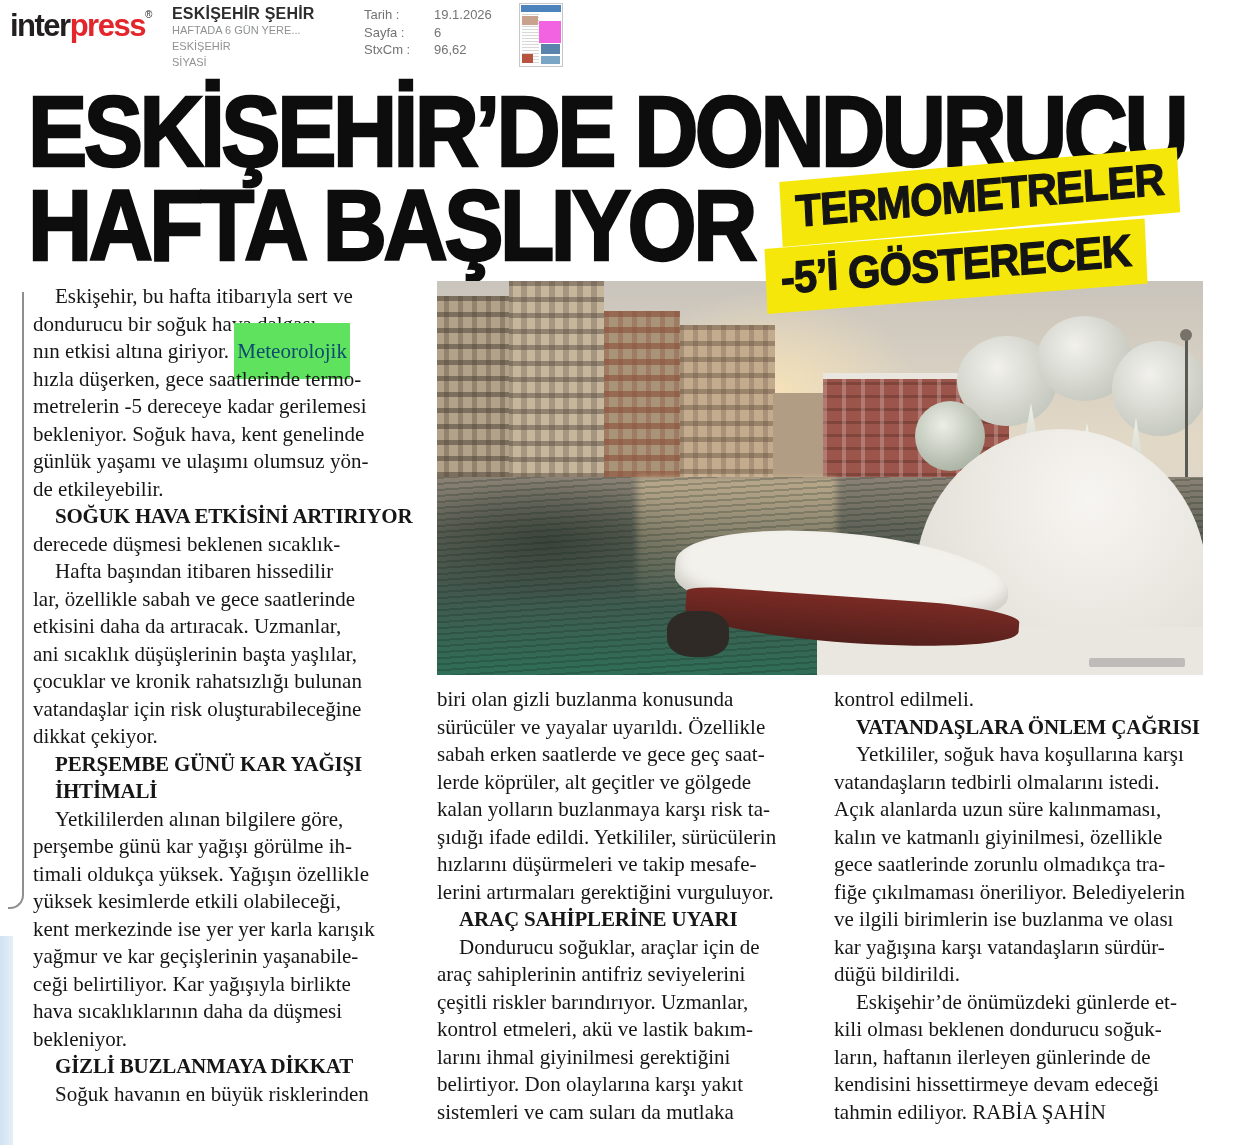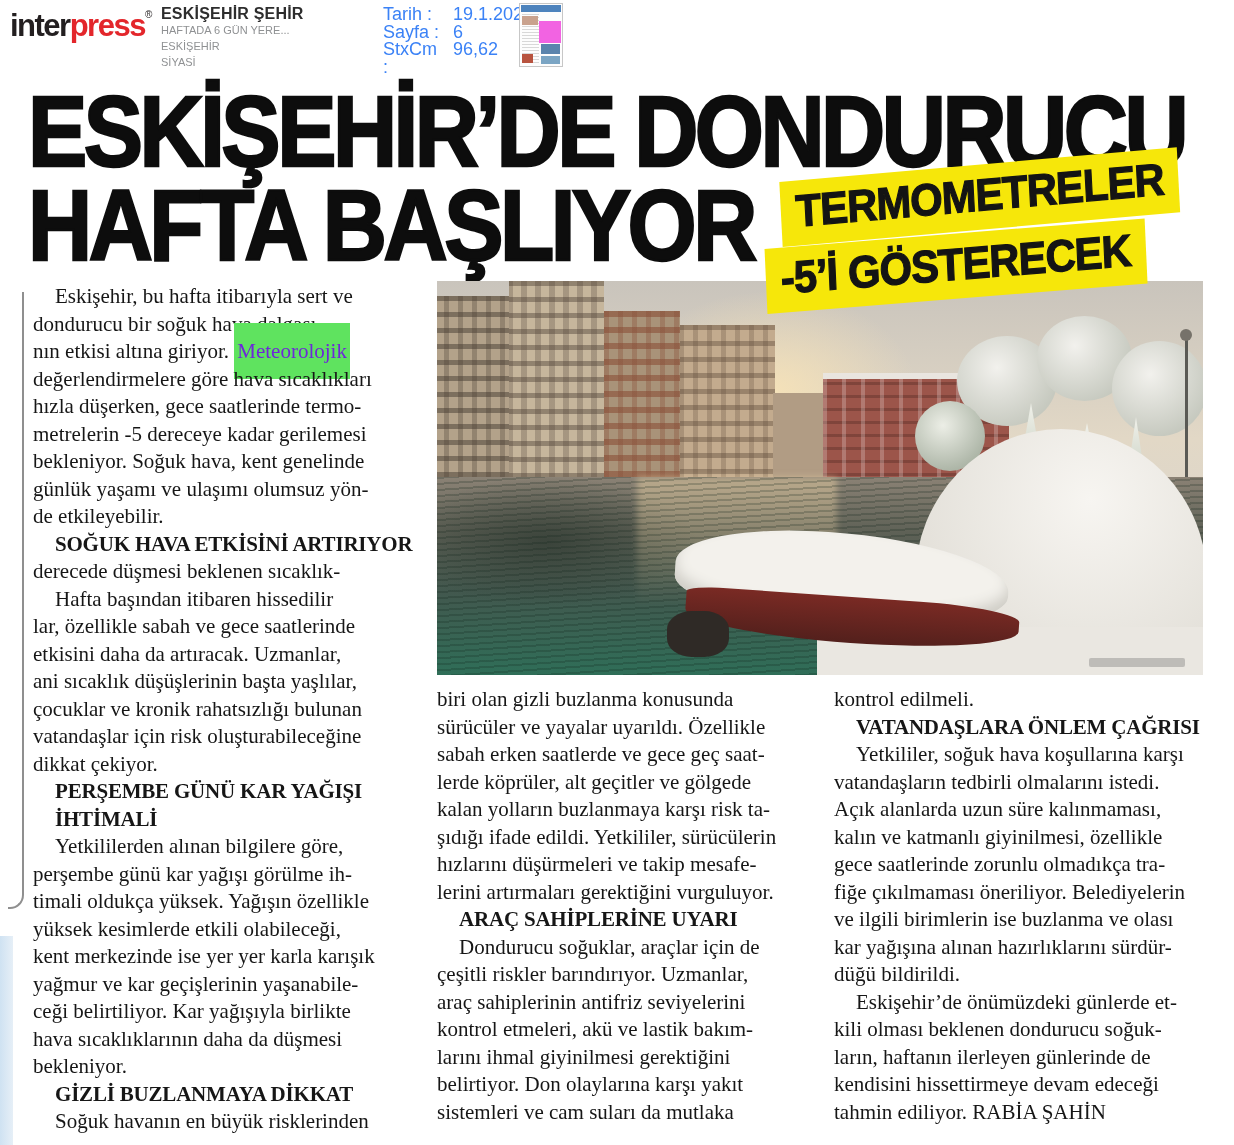--- a/index.html
+++ b/index.html
@@ -3,24 +3,24 @@
 <meta charset="utf-8">
 <style>
   html,body{margin:0;padding:0;background:#ffffff;}
   #page{position:relative;width:1234px;height:1145px;background:#fff;overflow:hidden;
         font-family:"Liberation Sans",sans-serif;color:#1a1a1a;}
 
   
   .logo{position:absolute;left:10px;top:8px;font-size:31px;font-weight:bold;letter-spacing:-1.5px;color:#231f20;}
   .logo .red{color:#e3262b;}
   .logo sup{font-size:10px;font-weight:normal;vertical-align:18px;letter-spacing:0;}
-  .pub{position:absolute;left:161px;top:6px;line-height:16px;}
+  .pub{position:absolute;left:172px;top:6px;line-height:16px;}
   .pub-name{font-size:16px;font-weight:bold;color:#2d2d2d;letter-spacing:.2px;}
   .pub-sub{font-size:11px;color:#8f9193;}
-  .meta{position:absolute;left:383px;top:6px;font-size:18px;color:#3b82f6;line-height:17.5px;}
+  .meta{position:absolute;left:364px;top:6px;font-size:13px;color:#737373;line-height:17.5px;}
   .meta-row{display:flex;}
   .meta-label{width:58px;}
   .meta-value{padding-left:12px;}
   .thumb{position:absolute;left:519px;top:3px;width:42px;height:62px;background:#fdfdfd;border:1px solid #c7c7c7;}
   .thumb-mast{position:absolute;left:1px;top:1px;right:1px;height:7px;background:#4d83bd;}
   .thumb-lines{position:absolute;left:2px;top:10px;width:17px;bottom:2px;
      background:repeating-linear-gradient(180deg,#d8d8d8 0 1px,transparent 1px 3px);}
   .thumb-pink{position:absolute;right:1px;top:17px;width:22px;height:22px;}
   .thumb-img1{position:absolute;left:2px;top:12px;width:16px;height:9px;background:#c9a28e;}
   .thumb-img2{position:absolute;right:2px;bottom:12px;width:19px;height:10px;background:#5b84ad;}
@@ -47,21 +47,21 @@
      background:linear-gradient(90deg,#cfe2f2,#e6eff7);}
 
   
   .col{position:absolute;font-family:"Liberation Serif",serif;font-size:21px;line-height:27.5px;color:#161616;}
   .col1{left:33px;top:283px;width:402px;}
   .col2{left:437px;top:686px;width:388px;}
   .col3{left:834px;top:686px;width:382px;}
   .subhead{font-weight:bold;padding-left:22px;letter-spacing:-.2px;}
   .line{white-space:nowrap;}
   .indent{padding-left:22px;}
-  .hl{padding:16px 3px;color:#6d28d9;}
+  .hl{padding:16px 3px;color:#0c4a6e;}
 
   
   .photo{position:absolute;left:437px;top:281px;width:766px;height:394px;overflow:hidden;
      background:linear-gradient(180deg,#c9c4bc 0%,#e2d8c6 40%,#ddd6ca 60%);z-index:1;}
   .photo *{position:absolute;}
   .sun-glow{left:190px;top:10px;width:290px;height:200px;border-radius:50%;
      background:radial-gradient(closest-side,rgba(246,226,184,.95),rgba(246,226,184,0));}
   .bld{background-size:14px 16px;}
   .bld-a{left:-6px;top:15px;width:78px;height:218px;background-color:#b3a28a;
      background-image:repeating-linear-gradient(180deg,rgba(70,60,50,.5) 0 5px,transparent 5px 16px),
@@ -198,21 +198,20 @@
 
   <div class="vrule"></div>
   <div class="vhook"></div>
   <div class="bluestrip"></div>
 
   <div class="col col1">
       <div class="para">
         <div class="line indent">Eskişehir, bu hafta itibarıyla sert ve</div>
         <div class="line">dondurucu bir soğuk hava dalgası-</div>
         <div class="line">nın etkisi altına giriyor. <span class="hl" style="background: rgb(95, 227, 95);">Meteorolojik</span></div>
-        <div class="line">değerlendirmelere göre hava sıcaklıkları</div>
         <div class="line">hızla düşerken, gece saatlerinde termo-</div>
         <div class="line">metrelerin -5 dereceye kadar gerilemesi</div>
         <div class="line">bekleniyor. Soğuk hava, kent genelinde</div>
         <div class="line">günlük yaşamı ve ulaşımı olumsuz yön-</div>
         <div class="line">de etkileyebilir.</div>
       </div>
       <div class="subhead">
         <div class="line">SOĞUK HAVA ETKİSİNİ ARTIRIYOR</div>
       </div>
       <div class="para">
@@ -256,22 +255,22 @@
         <div class="line">kalan yolların buzlanmaya karşı risk ta-</div>
         <div class="line">şıdığı ifade edildi. Yetkililer, sürücülerin</div>
         <div class="line">hızlarını düşürmeleri ve takip mesafe-</div>
         <div class="line">lerini artırmaları gerektiğini vurguluyor.</div>
       </div>
       <div class="subhead">
         <div class="line">ARAÇ SAHİPLERİNE UYARI</div>
       </div>
       <div class="para">
         <div class="line indent">Dondurucu soğuklar, araçlar için de</div>
+        <div class="line">araç sahiplerinin antifriz seviyelerini</div>
         <div class="line">çeşitli riskler barındırıyor. Uzmanlar,</div>
-        <div class="line">araç sahiplerinin antifriz seviyelerini</div>
         <div class="line">kontrol etmeleri, akü ve lastik bakım-</div>
         <div class="line">larını ihmal giyinilmesi gerektiğini</div>
         <div class="line">belirtiyor. Don olaylarına karşı yakıt</div>
         <div class="line">sistemleri ve cam suları da mutlaka</div>
       </div>
     </div>
   <div class="col col3">
       <div class="para">
         <div class="line">kontrol edilmeli.</div>
       </div>
@@ -279,21 +278,21 @@
         <div class="line">VATANDAŞLARA ÖNLEM ÇAĞRISI</div>
       </div>
       <div class="para">
         <div class="line indent">Yetkililer, soğuk hava koşullarına karşı</div>
         <div class="line">vatandaşların tedbirli olmalarını istedi.</div>
         <div class="line">Açık alanlarda uzun süre kalınmaması,</div>
         <div class="line">kalın ve katmanlı giyinilmesi, özellikle</div>
         <div class="line">gece saatlerinde zorunlu olmadıkça tra-</div>
         <div class="line">fiğe çıkılmaması öneriliyor. Belediyelerin</div>
         <div class="line">ve ilgili birimlerin ise buzlanma ve olası</div>
-        <div class="line">kar yağışına alınan hazırlıklarını sürdür-</div>
+        <div class="line">kar yağışına karşı vatandaşların sürdür-</div>
         <div class="line">düğü bildirildi.</div>
       </div>
       <div class="para">
         <div class="line indent">Eskişehir’de önümüzdeki günlerde et-</div>
         <div class="line">kili olması beklenen dondurucu soğuk-</div>
         <div class="line">ların, haftanın ilerleyen günlerinde de</div>
         <div class="line">kendisini hissettirmeye devam edeceği</div>
         <div class="line">tahmin ediliyor. RABİA ŞAHİN</div>
       </div>
     </div>

